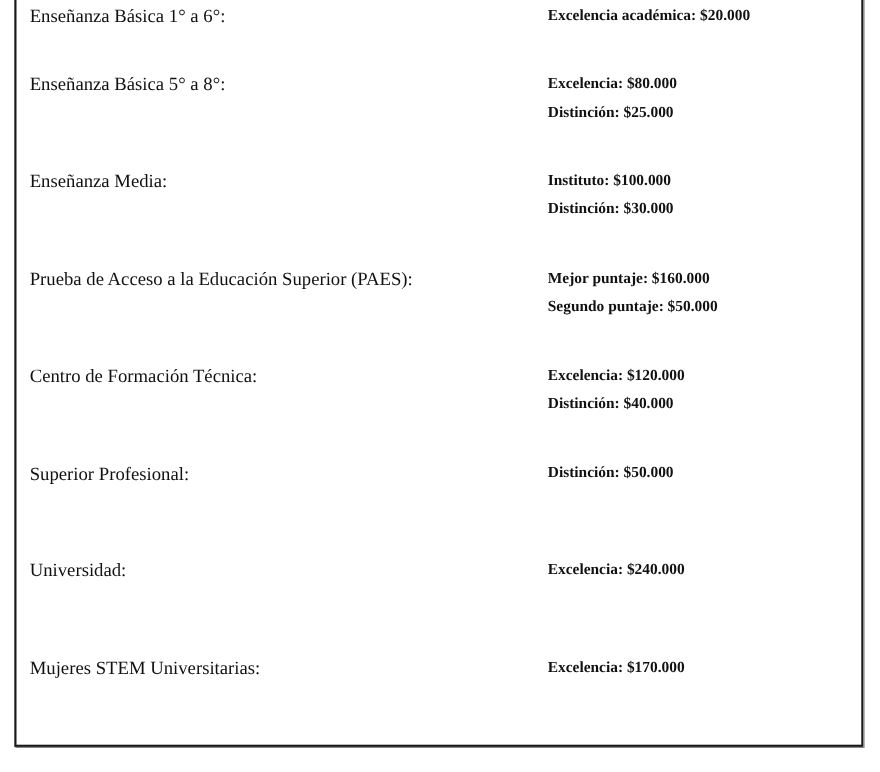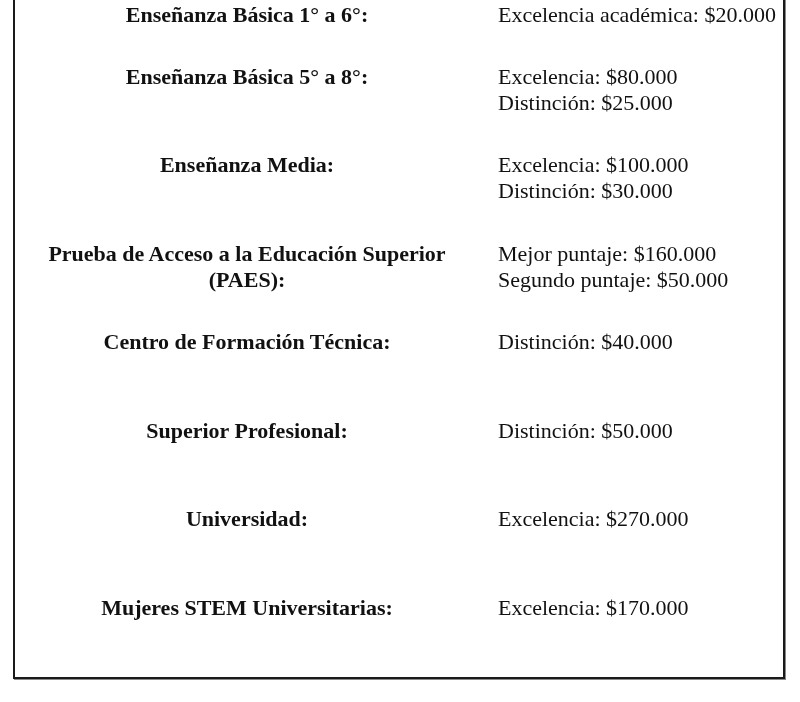--- a/index.html
+++ b/index.html
@@ -1,20 +1,20 @@
 <!DOCTYPE html>
 <html><head>
 <meta charset="utf-8">
 <style>
   html, body { margin:0; padding:0; background:#ffffff; }
   body { width:800px; height:702px; position:relative; overflow:hidden; font-family:"Liberation Serif","DejaVu Serif",serif; color:#111; }
   .box { position:absolute; left:13px; top:-4px; width:772px; height:683px; border:2px solid #1a1a1a; box-sizing:border-box; box-shadow:1px 1px 0 #888; }
   .row { position:absolute; left:0; width:100%; }
-  .label { position:absolute; left:12px; font-weight:bold; font-size:22px; line-height:26px; width:440px;text-align:center; }
-  .values { position:absolute; left:483px; font-size:22px; line-height:26px; }
+  .label { position:absolute; left:12px; font-weight:normal; font-size:17px; line-height:26px; width:440px; }
+  .values { position:absolute; left:483px; font-size:14px; line-height:26px;font-weight:bold; }
   .values div { white-space:nowrap; }
 </style>
 </head>
 <body>
 
 <div class="box">
   <div class="row" style="top:4px">
     <div class="label">Enseñanza Básica 1° a 6°:</div>
     <div class="values">
       <div>Excelencia académica: $20.000</div>
@@ -23,47 +23,48 @@
   <div class="row" style="top:66px">
     <div class="label">Enseñanza Básica 5° a 8°:</div>
     <div class="values">
       <div>Excelencia: $80.000</div>
       <div>Distinción: $25.000</div>
     </div>
   </div>
   <div class="row" style="top:154px">
     <div class="label">Enseñanza Media:</div>
     <div class="values">
-      <div>Excelencia: $100.000</div>
+      <div>Instituto: $100.000</div>
       <div>Distinción: $30.000</div>
     </div>
   </div>
   <div class="row" style="top:243px">
     <div class="label">Prueba de Acceso a la Educación Superior (PAES):</div>
     <div class="values">
       <div>Mejor puntaje: $160.000</div>
       <div>Segundo puntaje: $50.000</div>
     </div>
   </div>
   <div class="row" style="top:331px">
     <div class="label">Centro de Formación Técnica:</div>
     <div class="values">
+      <div>Excelencia: $120.000</div>
       <div>Distinción: $40.000</div>
     </div>
   </div>
   <div class="row" style="top:420px">
     <div class="label">Superior Profesional:</div>
     <div class="values">
       <div>Distinción: $50.000</div>
     </div>
   </div>
   <div class="row" style="top:508px">
     <div class="label">Universidad:</div>
     <div class="values">
-      <div>Excelencia: $270.000</div>
+      <div>Excelencia: $240.000</div>
     </div>
   </div>
   <div class="row" style="top:597px">
     <div class="label">Mujeres STEM Universitarias:</div>
     <div class="values">
       <div>Excelencia: $170.000</div>
     </div>
   </div>
 </div>
 

